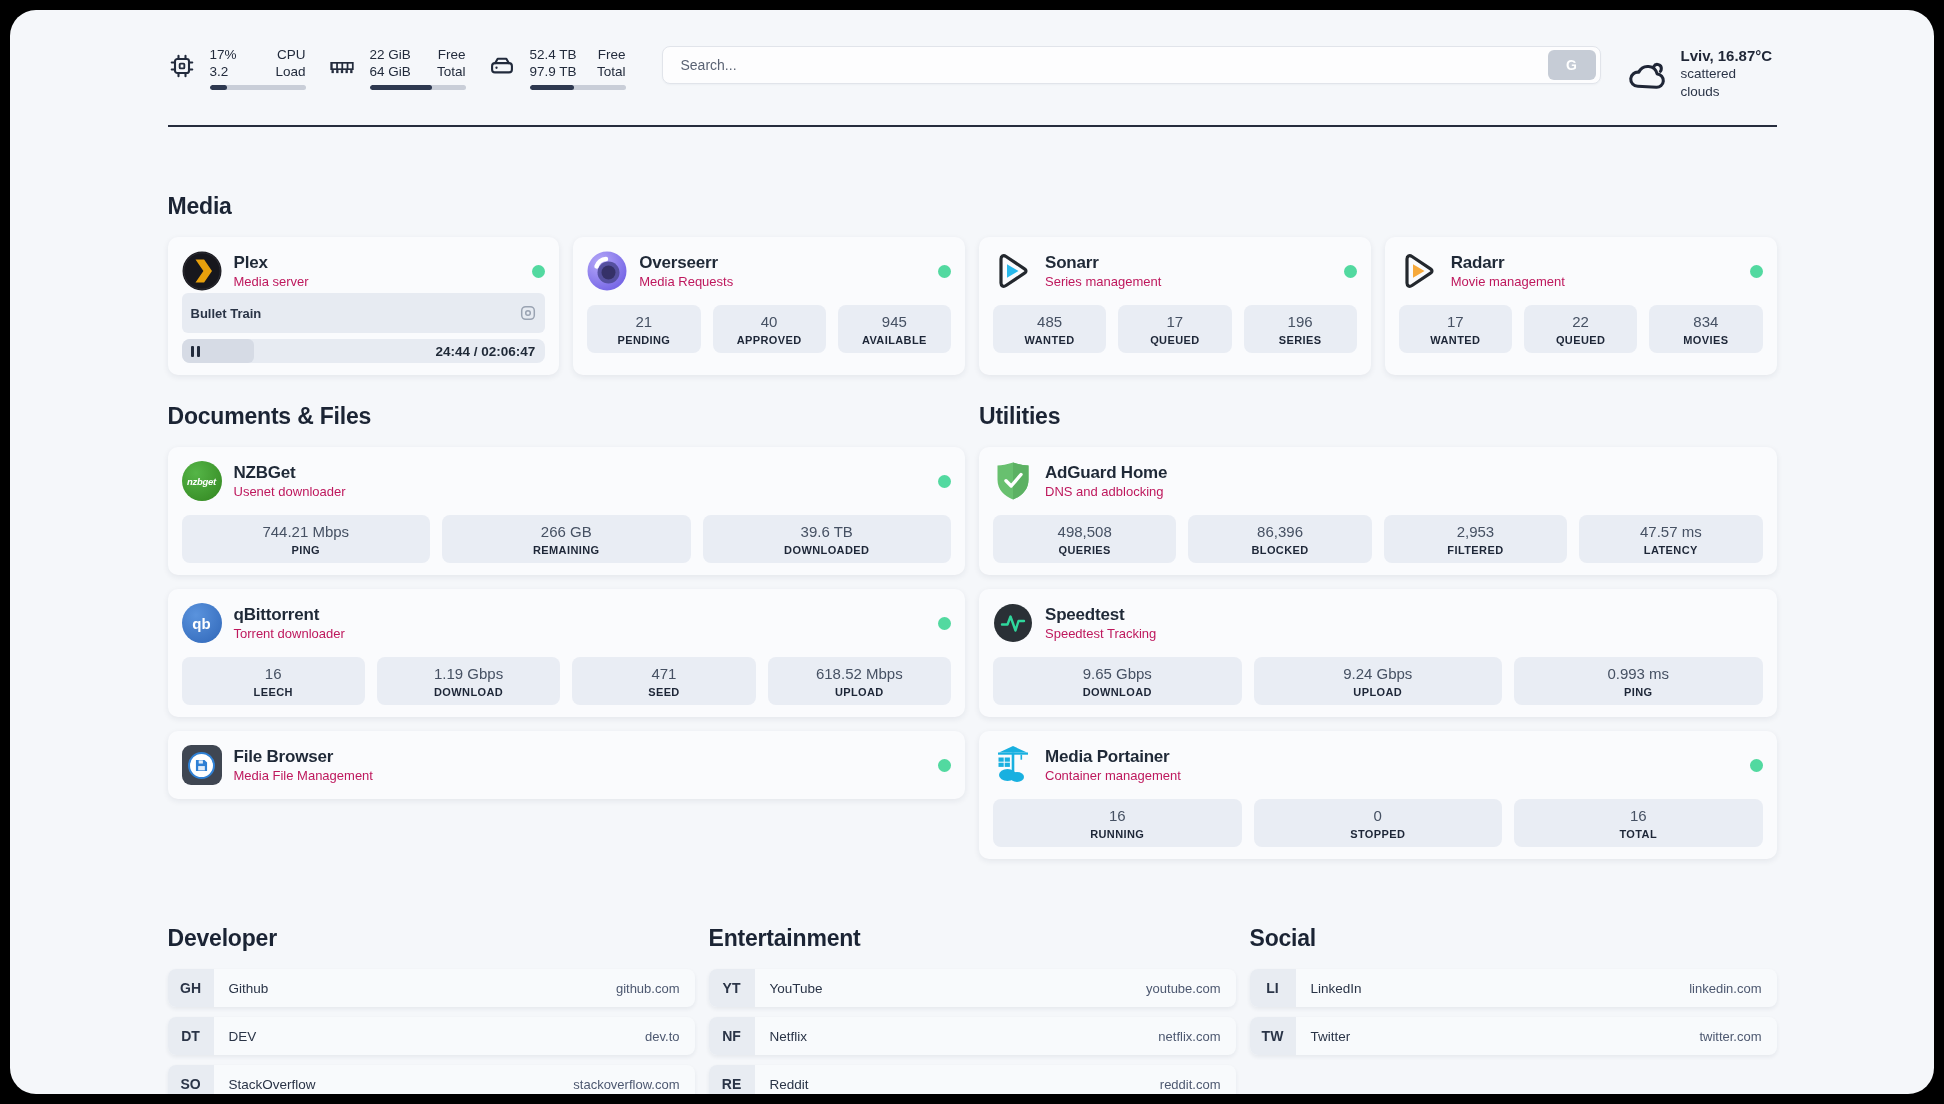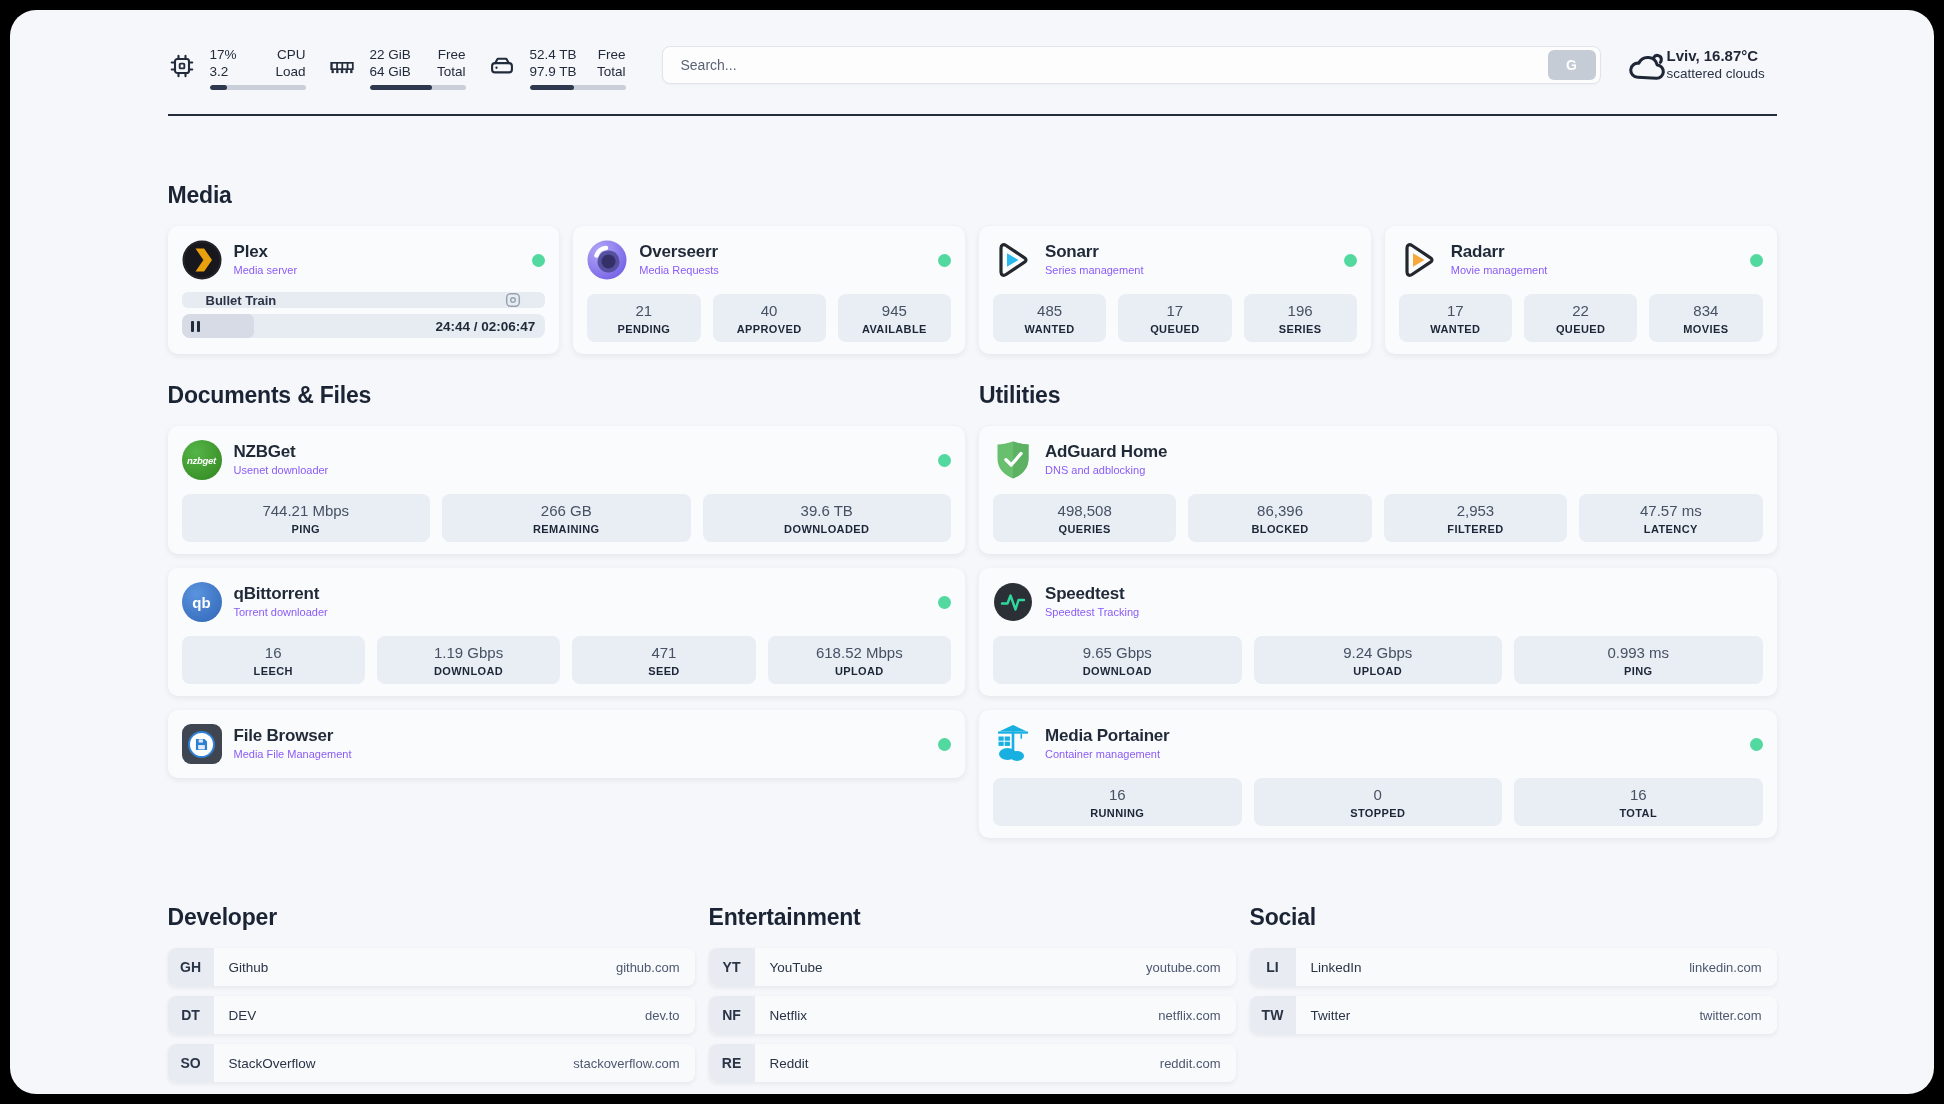--- a/index.html
+++ b/index.html
@@ -19,48 +19,48 @@
   .res-fill { height:100%; background:#2e3950; border-radius:3px; }
 
   .searchwrap { flex:1; margin-left:14px; height:38px; background:#fdfdfe; border:1px solid #e1e4ea;
     border-radius:8px; display:flex; align-items:center; box-shadow:0 1px 2px rgba(25,39,68,.04); }
   .searchwrap input { flex:1; border:none; outline:none; background:transparent; padding:0 18px;
     font-size:14px; color:#222b3c; font-family:"Liberation Sans", sans-serif; }
   .searchwrap input::placeholder { color:#5a6374; }
   .search-btn { width:48px; height:30px; margin-right:4px; border:none; border-radius:6px;
     background:#c6ccd6; color:#fff; font-size:14px; font-weight:600; cursor:pointer; }
 
-  .weather { display:flex; align-items:center; margin-left:26px; width:150px; }
+  .weather { display:flex; align-items:center; gap:14px; margin-left:26px; width:150px; }
   .weather-icon { width:40px; height:34px; flex:0 0 auto; }
   .weather-main { font-size:15px; font-weight:600; color:#1f2636; line-height:19px; }
   .weather-sub { font-size:13.5px; color:#2a3346; line-height:18px; }
 
   .divider { margin-top:24px; border-top:2px solid #262d3d; }
 
   
   .sec-title { font-size:23px; font-weight:600; color:#1b2434; letter-spacing:-.2px; line-height:34px; }
   .media-sec { margin-top:62px; }
   .media-grid { margin-top:14px; display:grid; grid-template-columns:repeat(4,1fr); gap:14px; }
 
   .card { background:#fafbfd; border-radius:10px; padding:12px 14px;
     box-shadow:0 2px 6px rgba(25,39,68,.08); cursor:pointer; }
   .card-head { display:flex; align-items:center; gap:12px; min-height:44px; }
   .app-icon { width:40px; height:40px; flex:0 0 auto; display:flex; align-items:center; justify-content:center; }
   .app-name { font-size:17px; font-weight:600; color:#1f2937; line-height:21px; letter-spacing:-.2px; }
-  .app-desc { font-size:11px; color:#8b5cf6; line-height:17px; }
+  .app-desc { font-size:13px; color:#be185d; line-height:17px; }
   .dot { width:13px; height:13px; border-radius:50%; margin-left:auto; flex:0 0 auto; }
 
   .stats { display:flex; gap:12px; margin-top:12px; }
   .stat { flex:1; background:#e9edf4; border-radius:8px; text-align:center; padding:7px 2px 6px; }
   .stat-val { font-size:15px; color:#465163; line-height:19px; }
   .stat-label { font-size:11px; font-weight:700; color:#1d2637; letter-spacing:.4px; margin-top:2px; line-height:14px; }
 
   
-  .np-bar { margin-top:10px; height:16px; background:#e7ebf2; border-radius:6px; display:flex;
-    align-items:center; padding:0 24px; }
+  .np-bar { height:40px; background:#e7ebf2; border-radius:6px; display:flex;
+    align-items:center; padding:0 9px; }
   .np-title { font-size:13px; font-weight:600; color:#2a3446; }
   .np-cast { margin-left:auto; width:16px; height:16px; }
   .np-progress { margin-top:6px; height:24px; background:#e7ebf2; border-radius:8px; position:relative; overflow:hidden; }
   .np-fill { height:100%; background:#d6dbe5; border-radius:6px; display:flex; align-items:center; padding-left:9px; gap:3px; }
   .pause-bar { width:3px; height:11px; background:#222b3c; border-radius:1px; }
   .np-time { position:absolute; right:10px; top:0; height:100%; display:flex; align-items:center;
     font-size:13.5px; font-weight:600; color:#1f2937; }
 
   .two-col { margin-top:24px; display:grid; grid-template-columns:1fr 1fr; gap:14px; }
   .col .card { margin-top:14px; }

